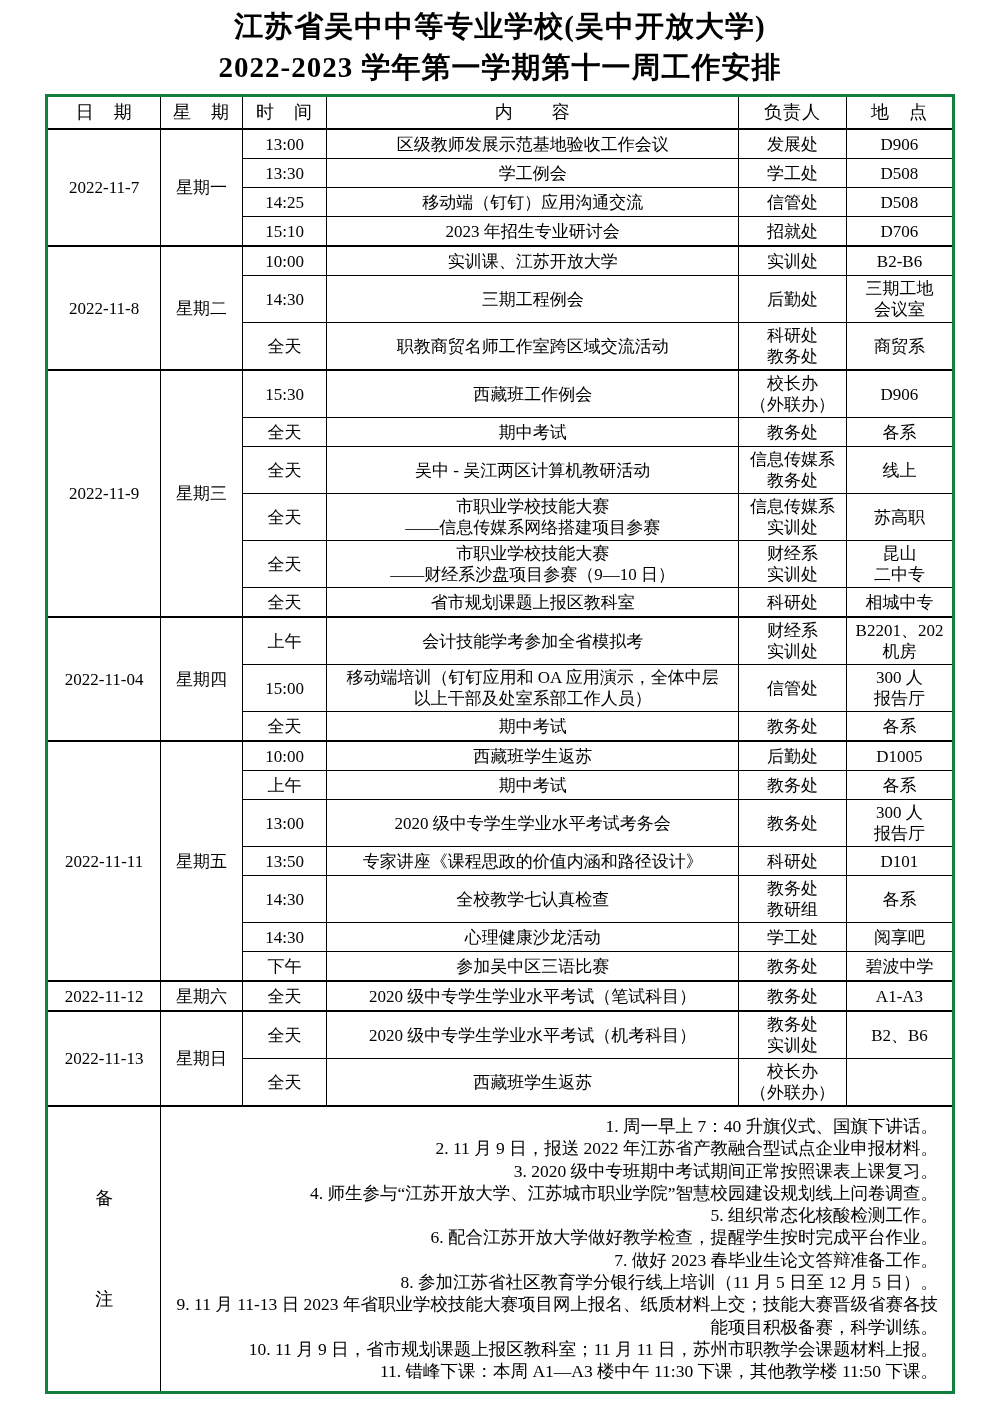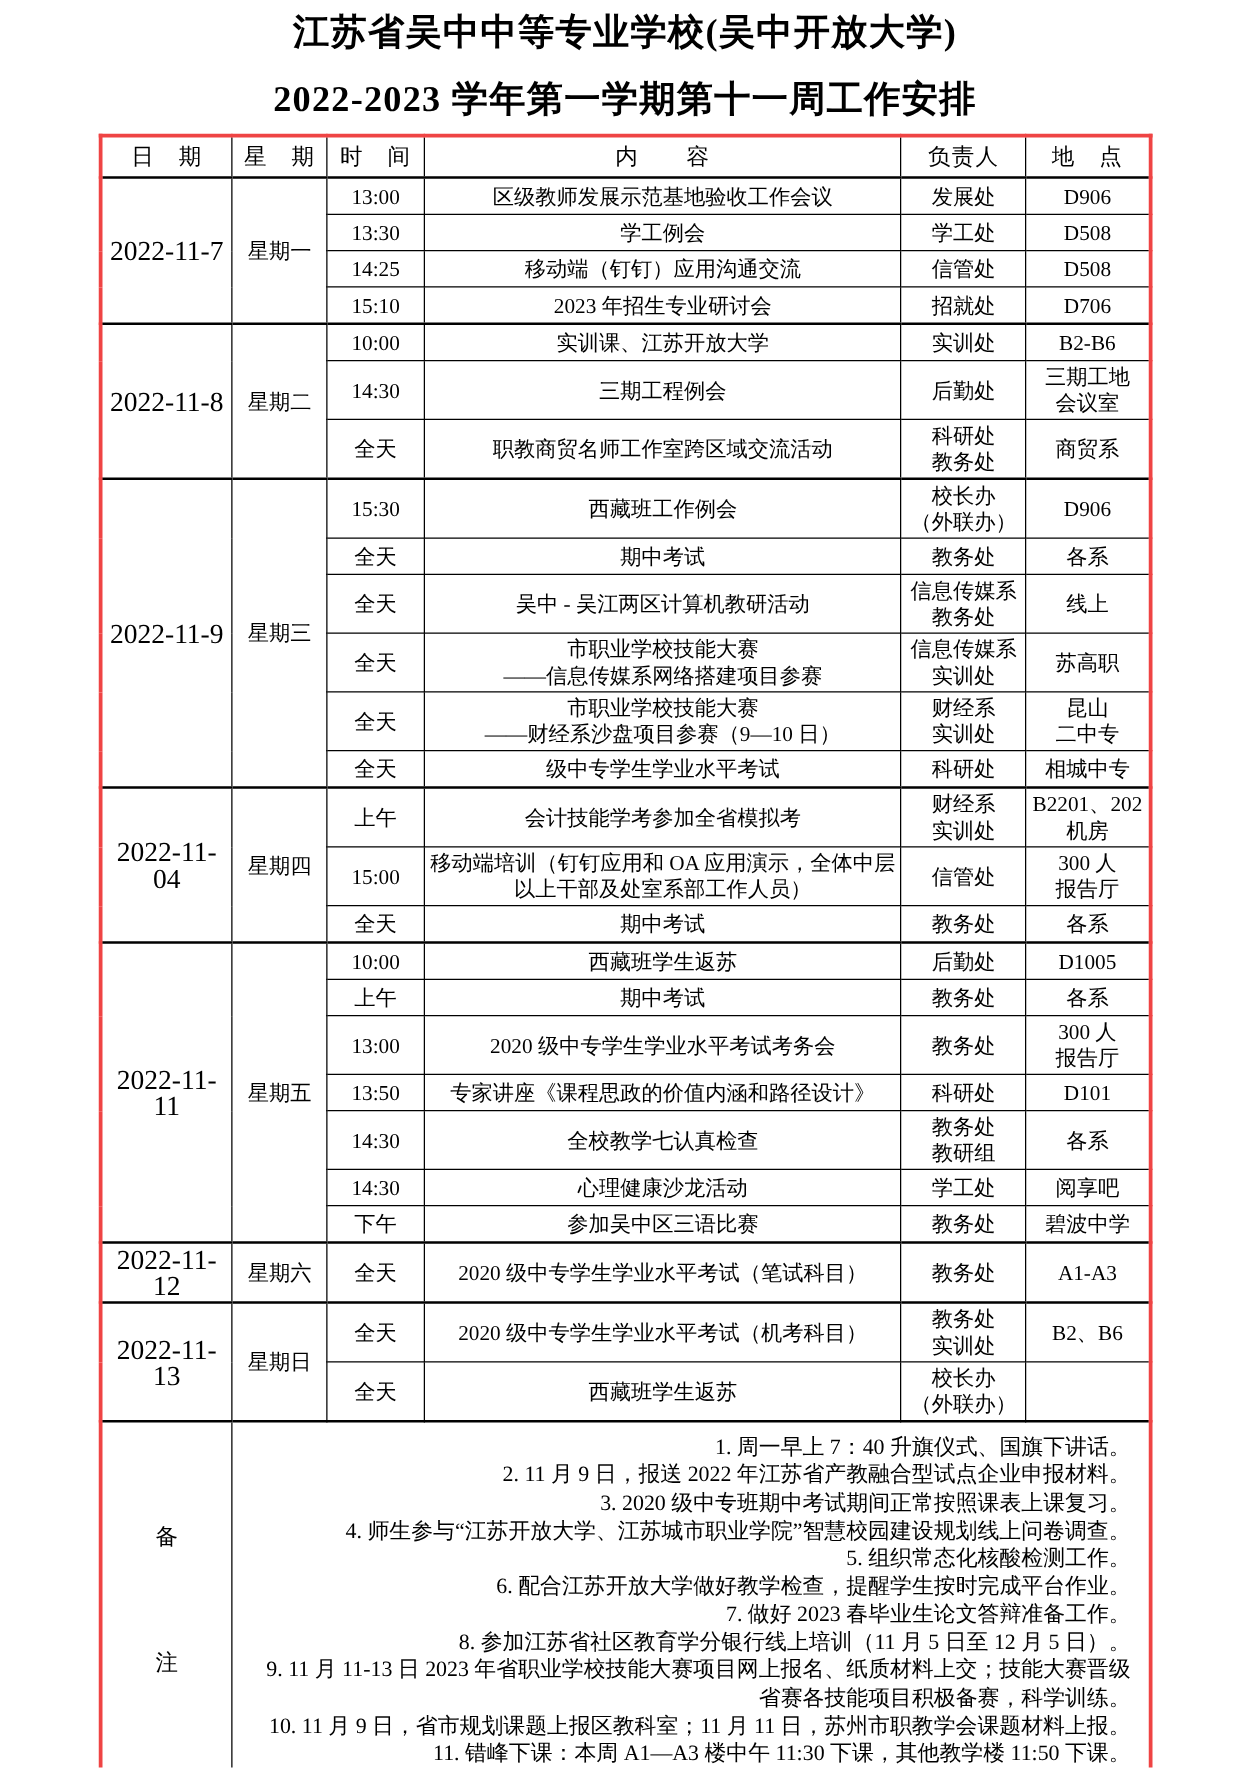--- a/index.html
+++ b/index.html
@@ -6,45 +6,45 @@
   body{
     width:1000px;height:1414px;background:#ffffff;color:#000;
     font-family:"Liberation Serif","DejaVu Serif",serif;
     -webkit-font-smoothing:antialiased;
   }
   .page{padding-top:8px;}
   .title{
     text-align:center;font-weight:bold;
     font-size:29px;letter-spacing:1px;line-height:36px;
   }
-  .title.sub{margin-top:18px;}
+  .title.sub{margin-top:5px;}
   table.schedule{
-    width:843px;margin:9px auto 16px auto;
+    width:910px;margin:9px auto 16px auto;
     border-collapse:collapse;table-layout:fixed;
-    border:3px solid #ef4444;
+    border:3px solid #15803d;
   }
   col.c0{width:12.6%;}
   col.c1{width:9.0%;}
   col.c2{width:9.3%;}
   col.c3{width:45.4%;}
   col.c4{width:11.9%;}
   col.c5{width:11.8%;}
   th,td{
     border:1px solid #000;
     text-align:center;vertical-align:middle;
     font-size:17px;line-height:21px;
     padding:2px 3px;
     white-space:pre-line;
     font-weight:normal;
     overflow:hidden;
   }
   th{height:27px;font-size:18px;letter-spacing:1px;}
   td{height:24px;}
   tr.section-start td, tr.section-start th{border-top:2.5px solid #000;}
-  td.c-date{font-size:22px;}
+  td.c-date{font-size:17px;}
   td.c-remlabel{position:relative;}
   .remlabel-inner{
     position:absolute;top:0;left:0;right:0;bottom:0;
     display:flex;flex-direction:column;justify-content:space-evenly;align-items:center;
     font-size:18px;
   }
   td.c-rembody{
     text-align:right;white-space:normal;
     padding:8px 14px 8px 12px;
     vertical-align:middle;
@@ -162,21 +162,21 @@
           <td class="c-time">全天</td>
           <td class="c-content">市职业学校技能大赛
 ——财经系沙盘项目参赛（9—10 日）</td>
           <td class="c-owner">财经系
 实训处</td>
           <td class="c-place">昆山
 二中专</td>
         </tr>
         <tr>
           <td class="c-time">全天</td>
-          <td class="c-content">级中专学生学业水平考试</td>
+          <td class="c-content">省市规划课题上报区教科室</td>
           <td class="c-owner">科研处</td>
           <td class="c-place">相城中专</td>
         </tr>
         <tr class="section-start">
           <td rowspan="3" class="c-date">2022-11-04</td>
           <td rowspan="3" class="c-week">星期四</td>
           <td class="c-time">上午</td>
           <td class="c-content">会计技能学考参加全省模拟考</td>
           <td class="c-owner">财经系
 实训处</td>

